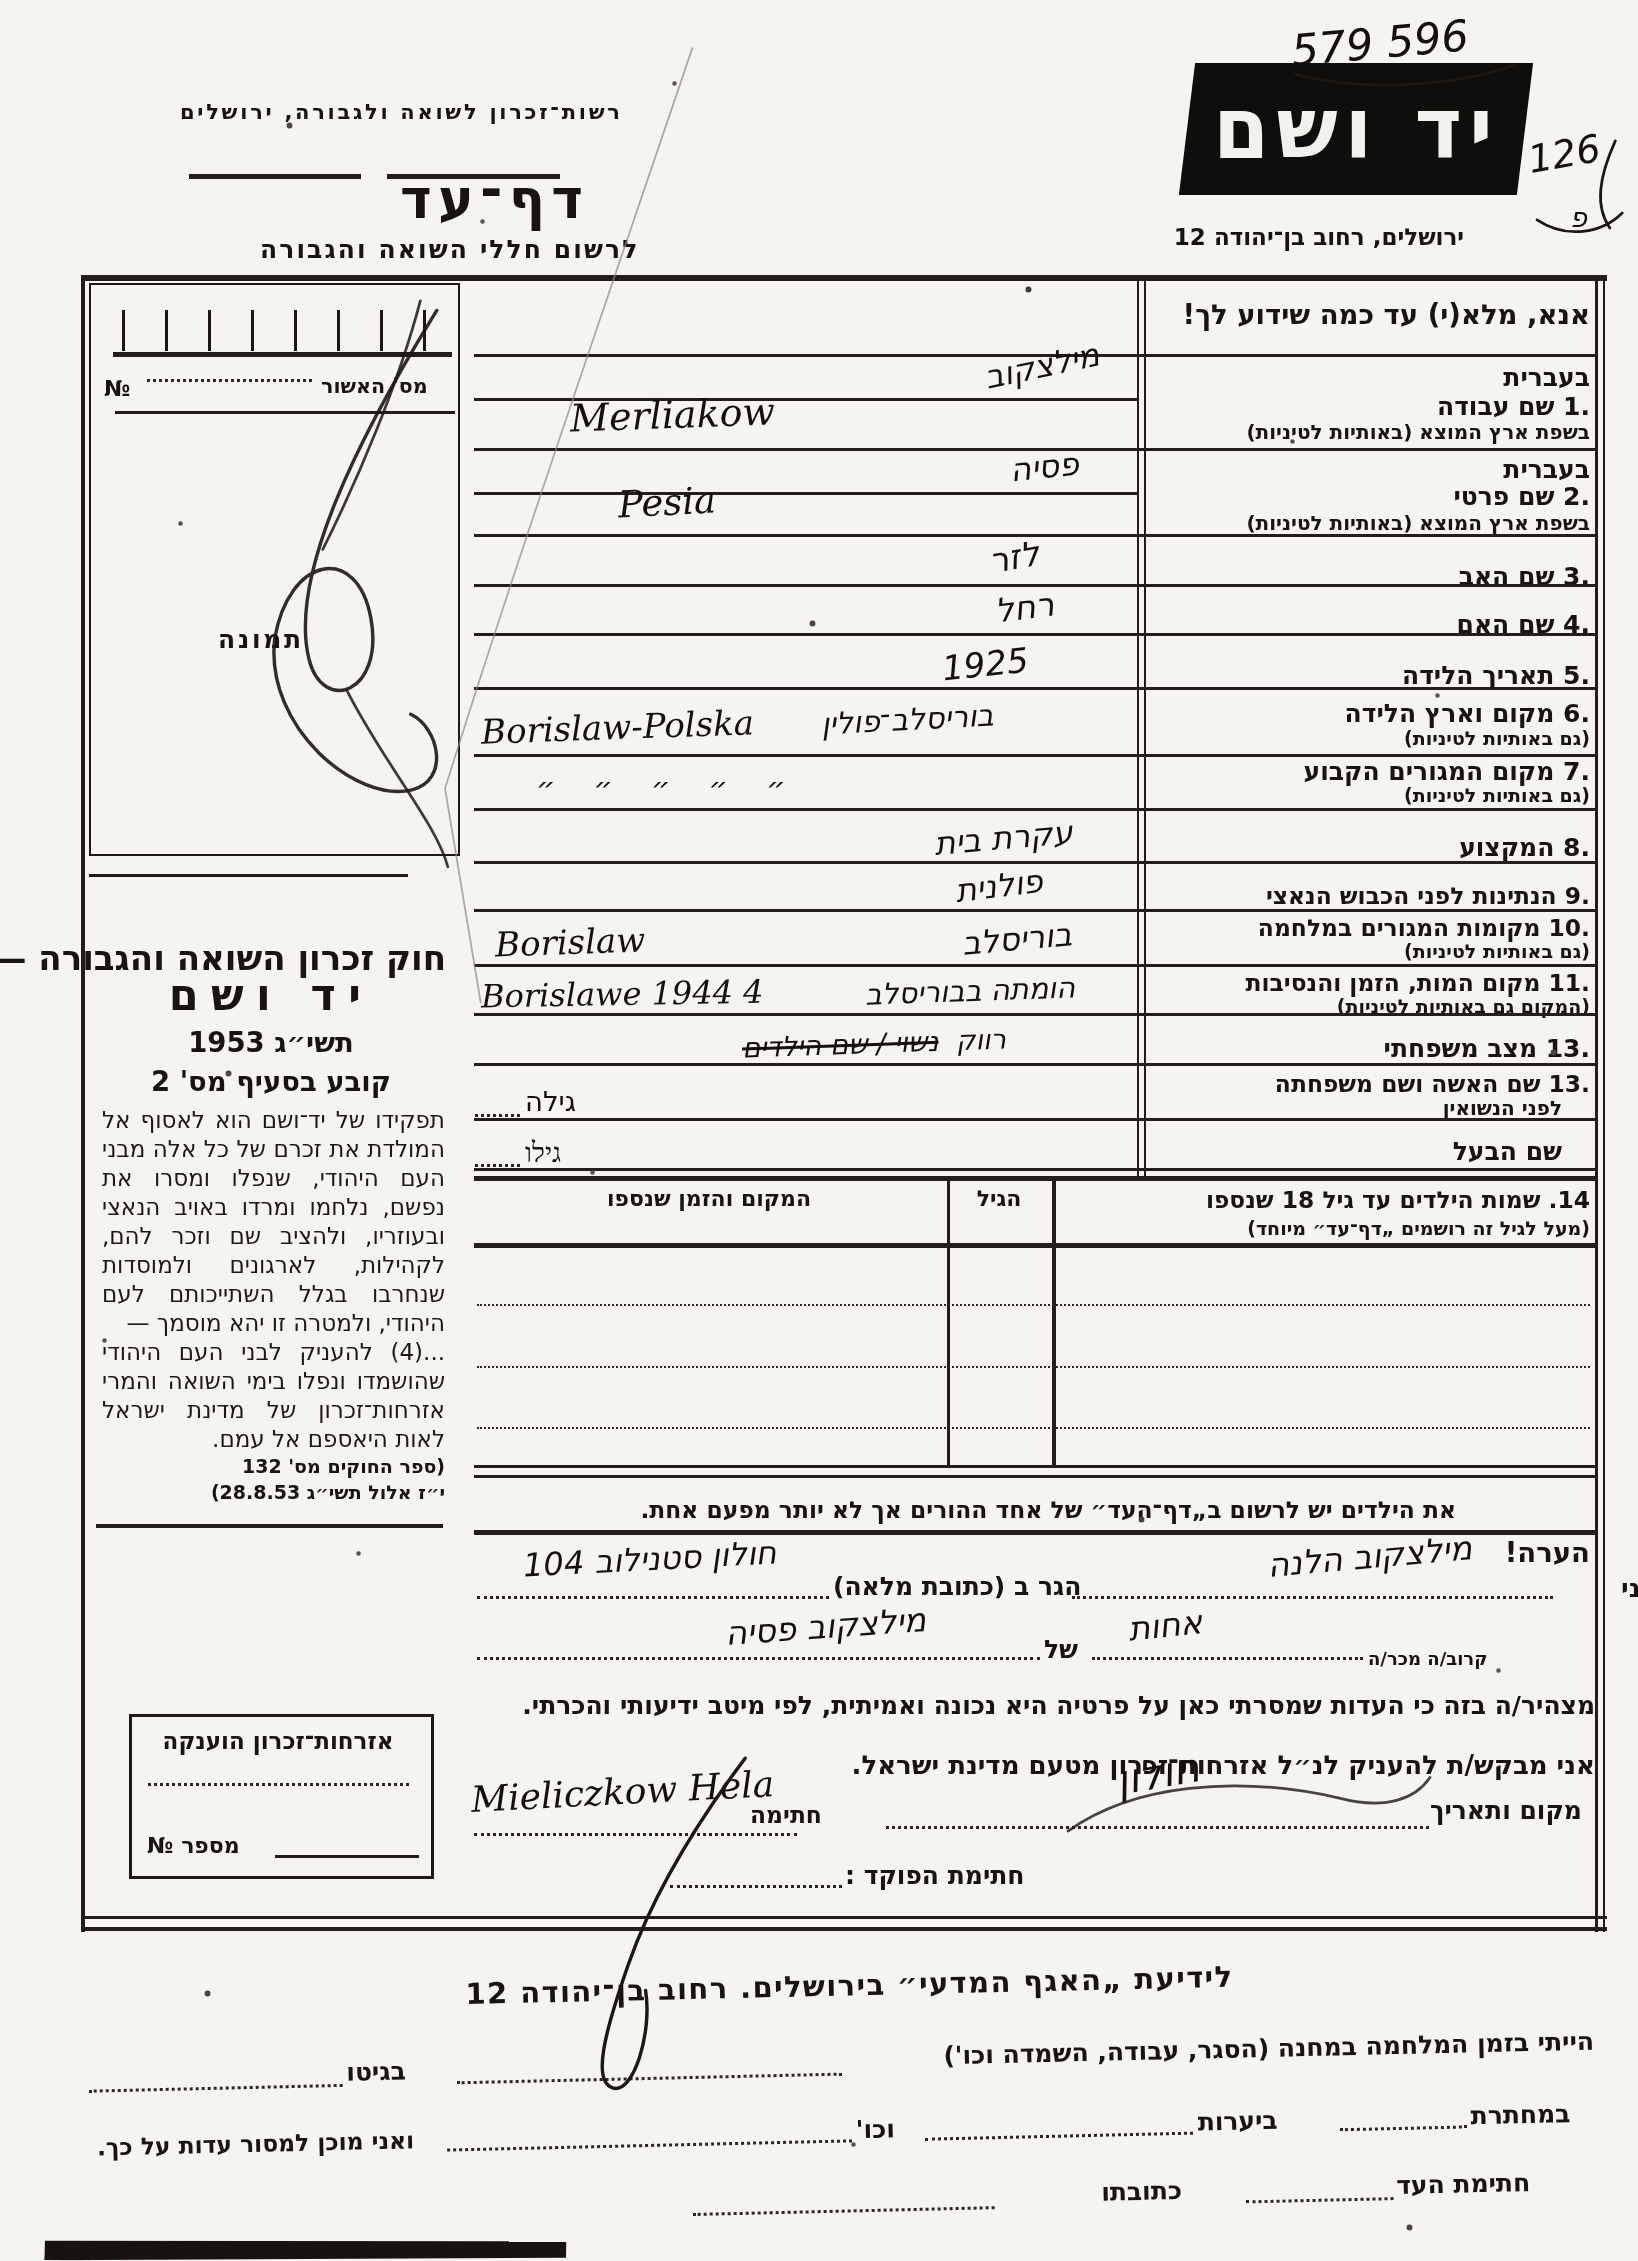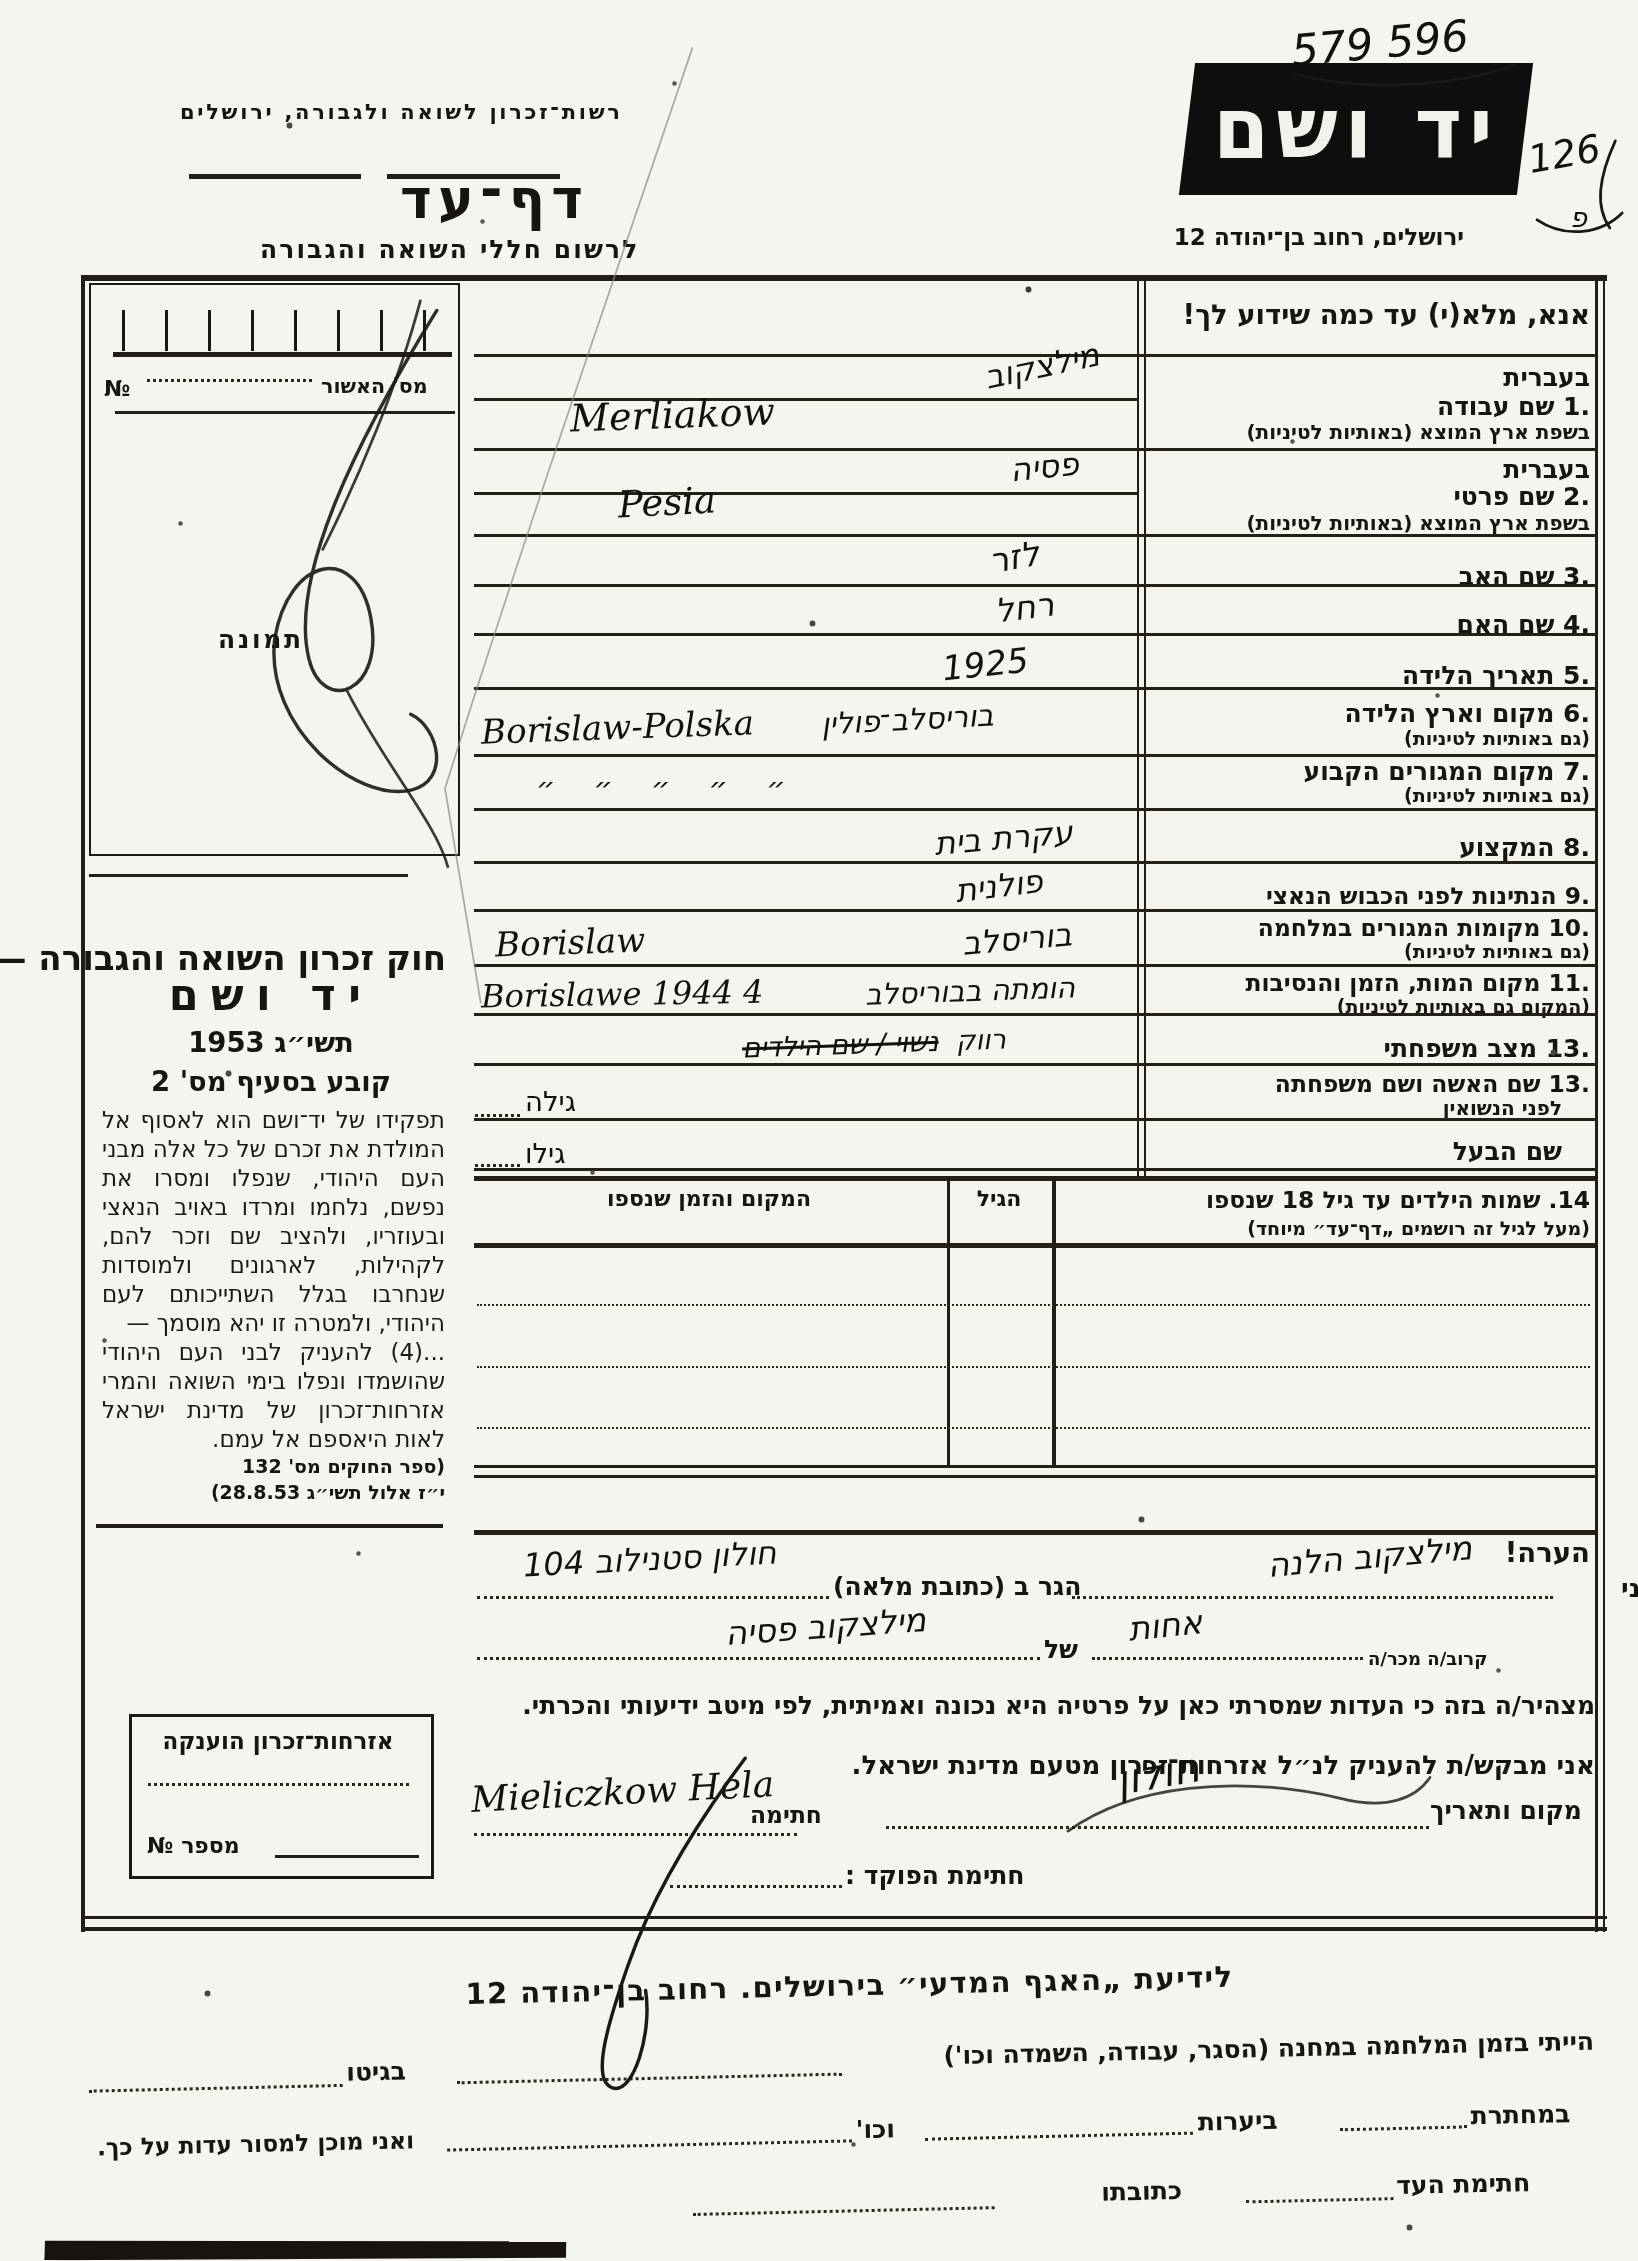--- a/index.html
+++ b/index.html
@@ -149,38 +149,39 @@
   <div class="hw" style="left:536px;top:768px;font-size:30px;letter-spacing:4.1px;">״　״　״　״　״</div>
   <div class="hw" style="left:934px;top:819px;font-size:32px;transform:rotate(-5deg);">עקרת בית</div>
   <div class="hw" style="left:955px;top:867px;font-size:32px;transform:rotate(-7deg);">פולנית</div>
   <div class="hw" style="left:962px;top:920px;font-size:32px;transform:rotate(-5deg);">בוריסלב</div>
   <div class="hw lt" style="left:495px;top:922px;font-size:34px;transform:rotate(-2deg);">Borislaw</div>
   <div class="hw" style="left:865px;top:974px;font-size:29px;transform:rotate(-2deg);">הומתה בבוריסלב</div>
   <div class="hw lt" style="left:481px;top:975px;font-size:32px;transform:rotate(-1deg);">4 Borislawe 1944</div>
   <div class="hw" style="left:742px;top:1027px;font-size:27.5px;transform:rotate(-2deg);"><span>רווק</span>&nbsp;&nbsp;<span class="struck">נשוי / שם הילדים</span></div>
   <div class="hw" style="left:525px;top:1085px;font-size:27.5px;font-style:normal;">גילה</div>
   <div class="d" style="left:475px;top:1114px;width:45px;"></div>
-  <div class="hw" style="left:525px;top:1137px;font-size:27.5px;font-style:normal;">גילו</div>
+  <div class="hw" style="left:525px;top:1137px;font-size:27.5px;font-style:normal;font-family:Liberation Serif, serif;">גילו</div>
   <div class="d" style="left:475px;top:1164px;width:45px;"></div>
 
   <div class="hl" style="top:1176px;height:4.8px;"></div>
   <div class="r" style="left:947px;top:1176px;width:2.7px;height:291px;"></div>
   <div class="r" style="left:1052px;top:1176px;width:4.1px;height:291px;"></div>
   <div class="lbl" style="right:48px;top:1186px;font-size:23.4px;">14. שמות הילדים עד גיל 18 שנספו</div>
   <div class="lbl" style="right:48px;top:1217px;font-size:19px;">(מעל לגיל זה רושמים „דף־עד״ מיוחד)</div>
   <div class="lbl cen" style="left:949px;top:1186px;width:100px;font-size:22px;">הגיל</div>
   <div class="lbl cen" style="left:474px;top:1186px;width:470px;font-size:22px;">המקום והזמן שנספו</div>
   <div class="hl" style="top:1243px;height:4.8px;"></div>
   <div class="dt" style="top:1304px;"></div>
   <div class="dt" style="top:1366px;"></div>
   <div class="dt" style="top:1427px;"></div>
   <div class="hl" style="top:1465px;height:3.4px;"></div>
   <div class="hl" style="top:1475px;height:3.4px;"></div>
 
   <div class="lbl" style="right:48px;top:1492px;font-size:27.5px;margin-top:44px;">הערה!</div>
+  <div class="lbl" style="left:481px;top:1496px;width:975px;font-size:23.4px;">את הילדים יש לרשום ב„דף־העד״ של אחד ההורים אך לא יותר מפעם אחת.</div>
   <div class="hl" style="top:1530px;height:4.8px;"></div>
 
   <div class="lbl" style="left:1612px;top:1573px;font-size:26px;margin-left:9px;">אני</div>
   <div class="hw" style="left:1267px;top:1537px;font-size:33px;transform:rotate(-5deg);">מילצקוב הלנה</div>
   <div class="d" style="left:1072px;top:1596px;width:481px;"></div>
   <div class="lbl" style="left:833px;top:1572px;font-size:25px;">הגר ב (כתובת מלאה)</div>
   <div class="d" style="left:477px;top:1596px;width:352px;"></div>
   <div class="hw" style="left:523px;top:1540px;font-size:32px;transform:rotate(-3deg);">חולון סטנילוב 104</div>
 
   <div class="lbl" style="left:1368px;top:1648px;font-size:18px;">קרוב/ה מכר/ה</div>

